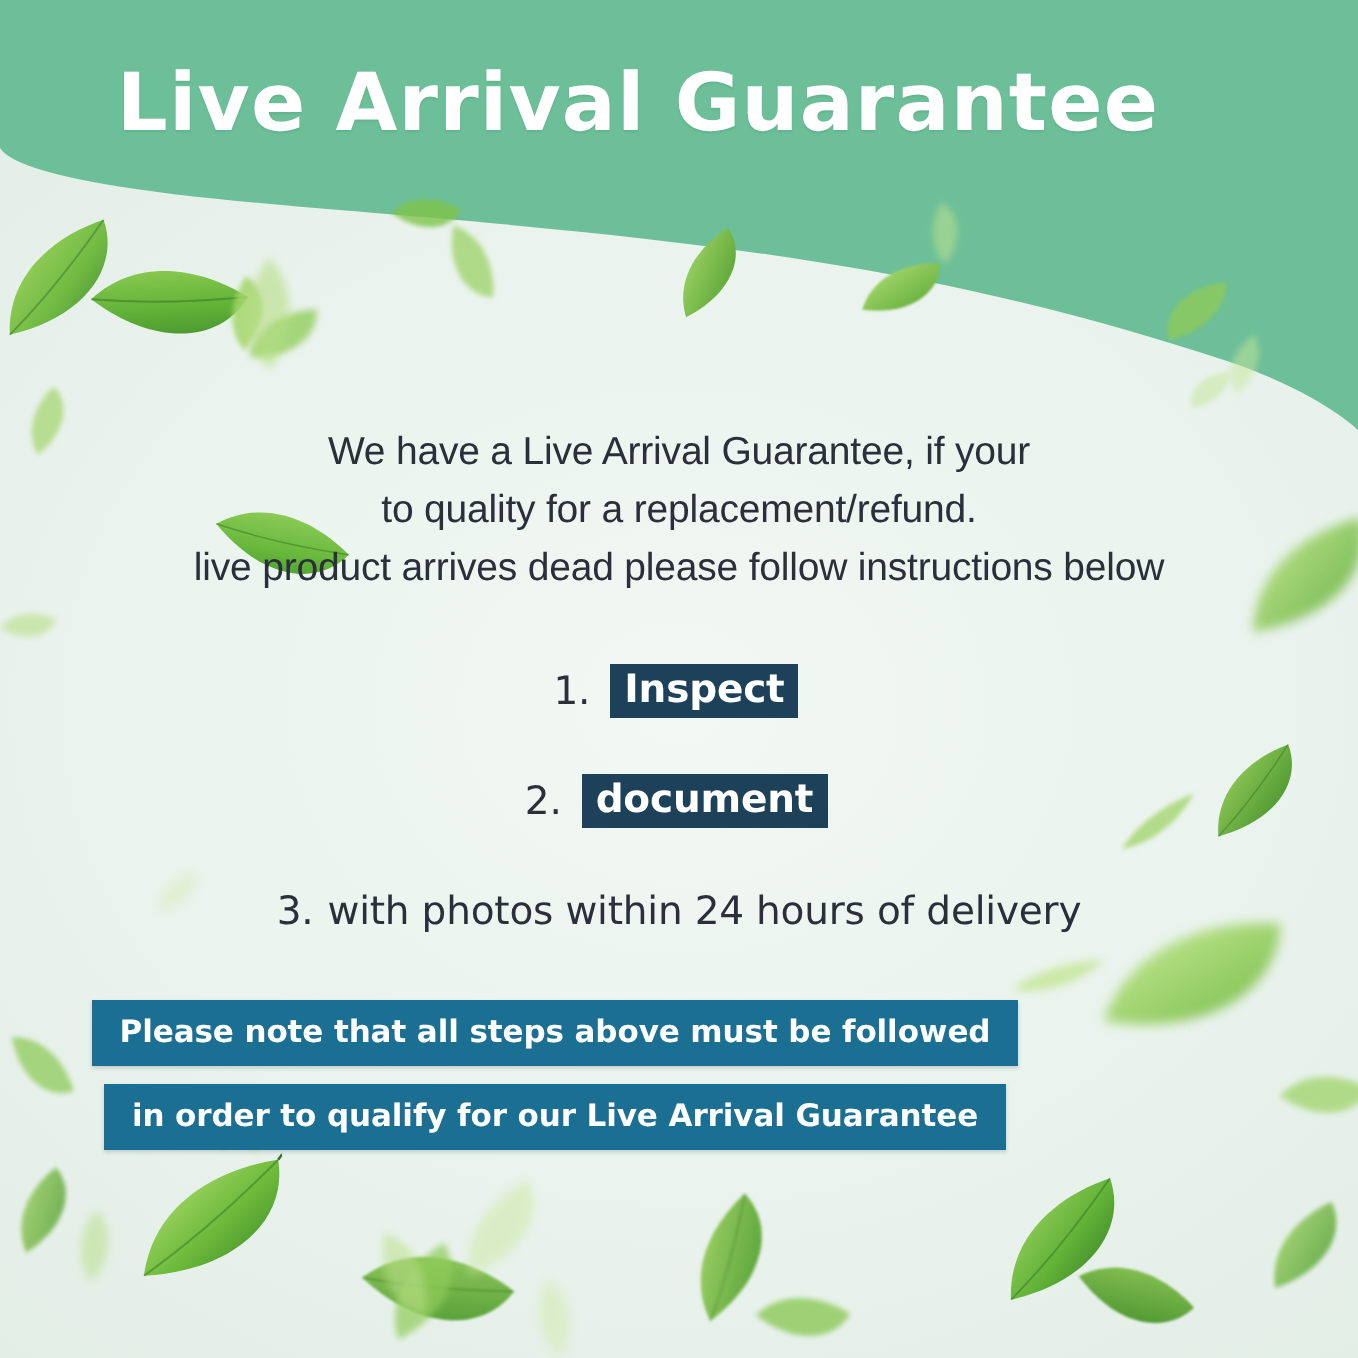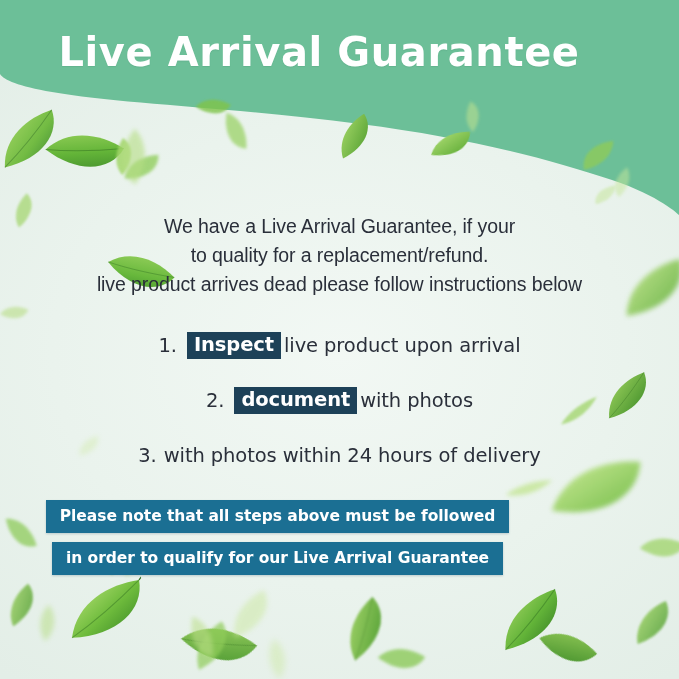--- a/index.html
+++ b/index.html
@@ -491,27 +491,25 @@
       <span class="intro-line">We have a Live Arrival Guarantee, if your</span>
       <span class="intro-line">to quality for a replacement/refund.</span>
       <span class="intro-line">live product arrives dead please follow instructions below</span>
     </div>
 
     <div class="steps">
 
       <div class="step">
         <span class="step-num">1.</span>
         <span class="hl">Inspect</span>
-        <span class="step-txt">live product upon arrival</span>
       </div>
 
       <div class="step">
         <span class="step-num">2.</span>
         <span class="hl">document</span>
-        <span class="step-txt">with photos</span>
       </div>
 
       <div class="step">
         <span class="step-num">3.</span>
         <span class="step-txt">with photos within 24 hours of delivery</span>
       </div>
 
     </div>
 
     <div class="notes">

